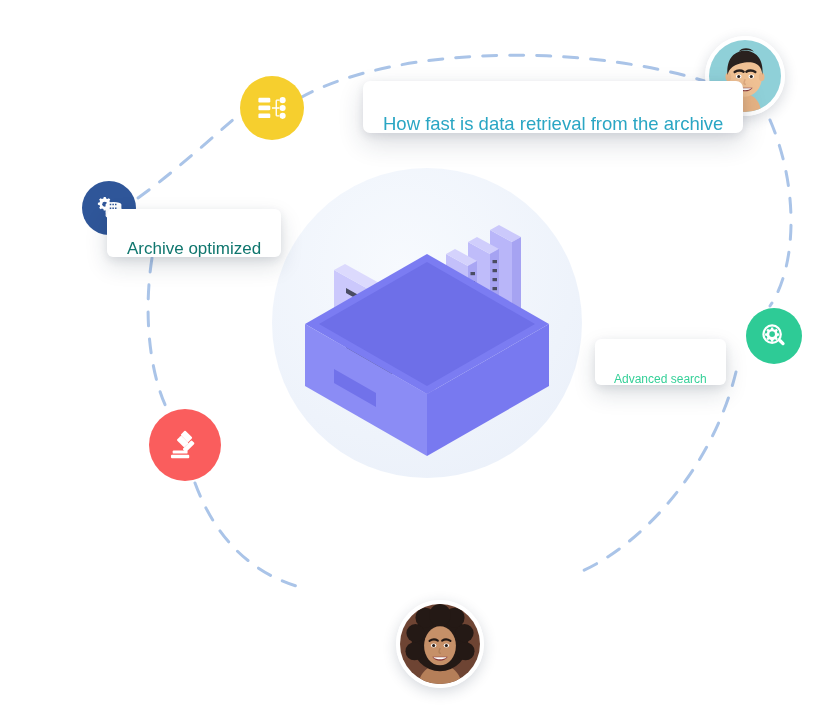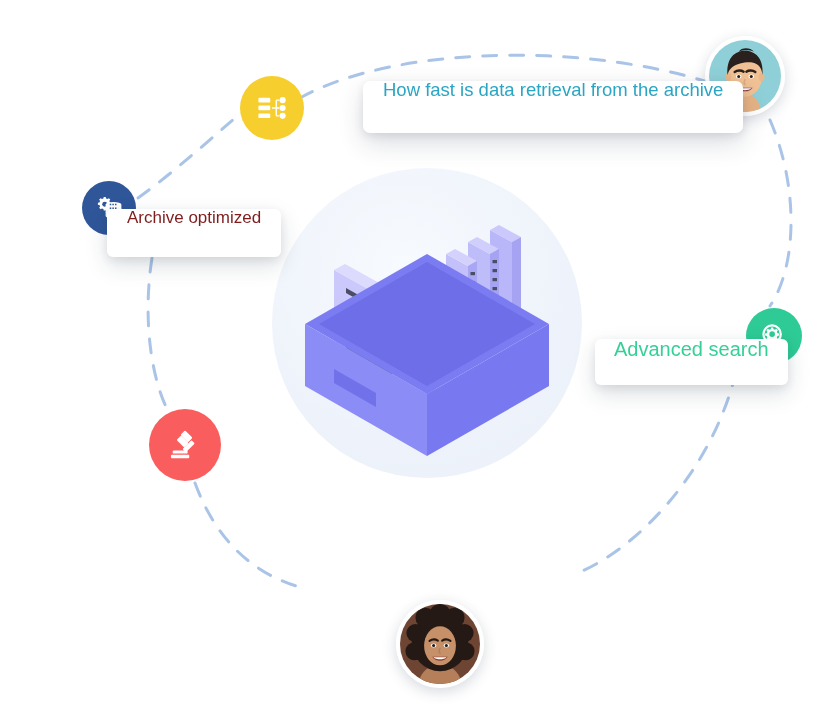--- a/index.html
+++ b/index.html
@@ -45,21 +45,21 @@
     left: 272px;
     top: 168px;
     width: 310px;
     height: 310px;
   }
 
   
   .bubble {
     position: absolute;
     display: flex;
-    align-items: flex-start;
+    align-items: flex-end;
     background: #ffffff;
     border-radius: 8px;
     white-space: nowrap;
     box-sizing: border-box;
   }
   .bubble-text {
     display: block;
     line-height: 1;
   }
 
@@ -83,35 +83,35 @@
     left: 107px;
     top: 209px;
     height: 48px;
     padding: 0 20px;
     border-radius: 6px;
     box-shadow: 0 9px 22px rgba(30, 44, 70, 0.15),
                 0 3px 8px rgba(30, 44, 70, 0.09);
   }
   #bubble-archive .bubble-text {
     font-size: 17px;
-    color: #7f1d1d;
+    color: #0f766e;
   }
 
   
   #bubble-search {
     left: 595px;
     top: 339px;
     height: 46px;
     padding: 0 19px;
     border-radius: 6px;
     box-shadow: 0 9px 22px rgba(30, 44, 70, 0.15),
                 0 3px 8px rgba(30, 44, 70, 0.09);
   }
   #bubble-search .bubble-text {
-    font-size: 20px;
+    font-size: 12px;
     color: #35d098;
   }
 
   
   #bubble-managing {
     left: 274px;
     top: 563px;
     height: 52px;
     padding: 0 20px;
     border-radius: 7px;

